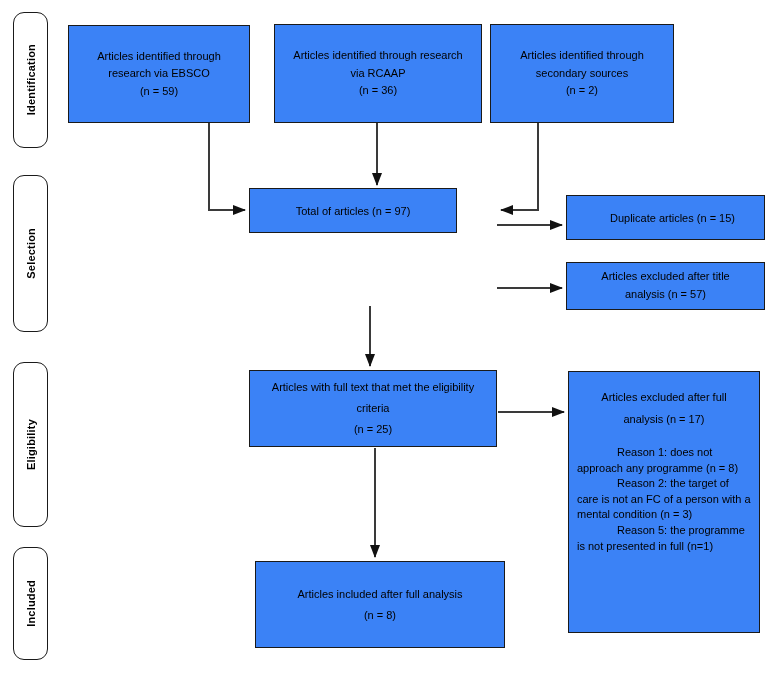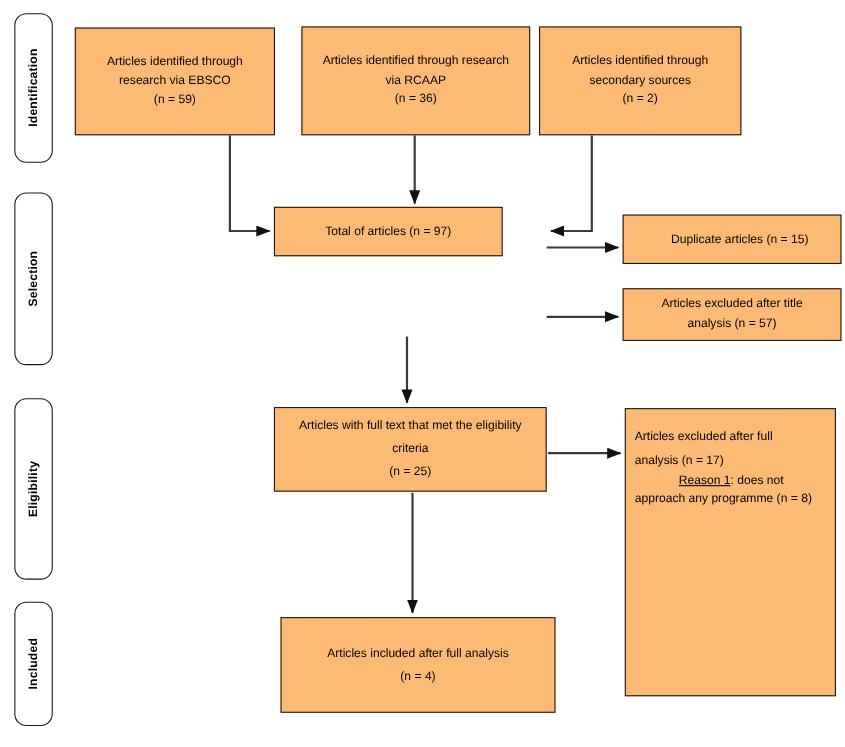--- a/index.html
+++ b/index.html
@@ -14,36 +14,36 @@
     display:flex;align-items:center;justify-content:center;
   }
   .stage span{
     writing-mode:vertical-rl;transform:rotate(180deg);
     font-weight:bold;font-size:11px;letter-spacing:0.2px;white-space:nowrap;
   }
 
   
   .fbox{
     position:absolute;border:1.5px solid #1a1a1a;box-sizing:border-box;
-    background:#fdba74;display:flex;align-items:center;justify-content:center;
+    background:#3b82f6;display:flex;align-items:center;justify-content:center;
     text-align:center;font-size:11px;white-space:pre-line;padding:2px 6px;
   }
   .lh16{line-height:1.6;}
   .lh19{line-height:1.9;}
 
   
   .fbox.reasons-box{
     display:block;text-align:left;padding:14px 8px 6px 8px;white-space:normal;
   }
   .reasons-header{
-    text-align:left;font-size:11px;line-height:2.0;white-space:pre-line;
-    margin-bottom:0;
+    text-align:center;font-size:11px;line-height:2.0;white-space:pre-line;
+    margin-bottom:15px;
   }
   .reason{font-size:11px;line-height:1.42;}
-  .reason .u{text-decoration:underline;padding-left:40px;}
+  .reason .u{padding-left:40px;}
 
   
   svg.connectors{position:absolute;left:0;top:0;width:768px;height:679px;}
   svg.connectors path{stroke:#3a3a3a;stroke-width:2;fill:none;}
 </style>
 </head>
 <body>
 
 <div class="canvas">
 
@@ -93,19 +93,21 @@
 
   <div class="fbox lh19" style="left:249px;top:370px;width:248px;height:77px;">Articles with full text that met the eligibility
 criteria
 (n = 25)</div>
 
   <div class="fbox reasons-box" style="left:568px;top:371px;width:192px;height:262px;">
     <div class="reasons-header">Articles excluded after full
 analysis (n = 17)</div>
     <div>
         <div class="reason"><span class="u">Reason 1</span><span>: does not approach any programme (n = 8)</span></div>
+        <div class="reason"><span class="u">Reason 2</span><span>: the target of care is not an FC of a person with a mental condition (n = 3)</span></div>
+        <div class="reason"><span class="u">Reason 5</span><span>: the programme is not presented in full (n=1)</span></div>
       </div>
   </div>
 
   <div class="fbox lh19" style="left:255px;top:561px;width:250px;height:87px;">Articles included after full analysis
-(n = 4)</div>
+(n = 8)</div>
 
 </div>
 
 </body></html>

